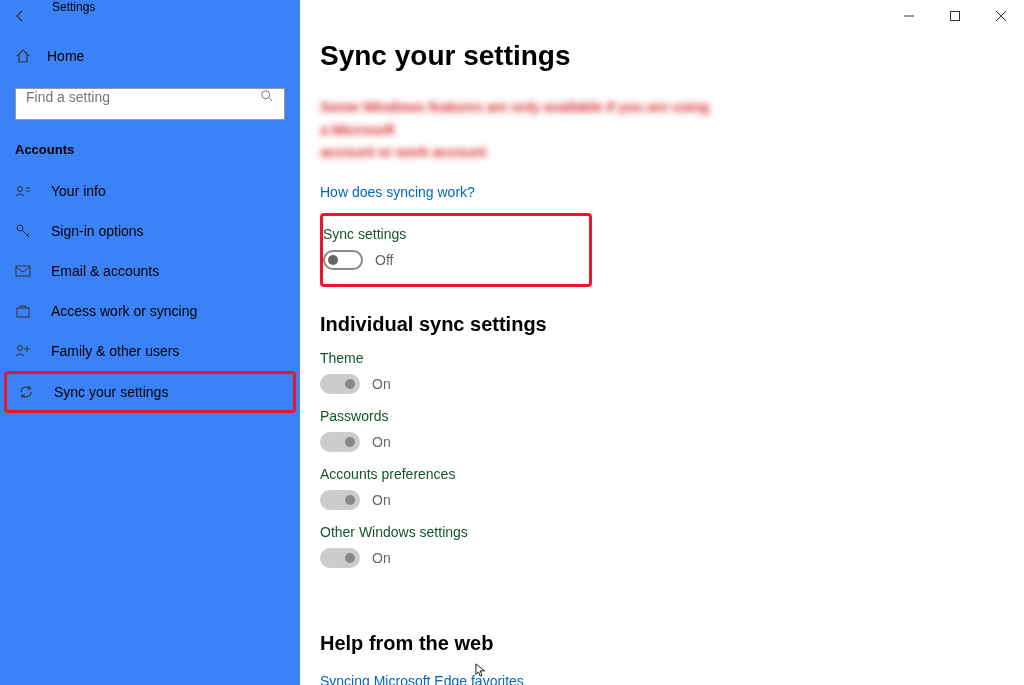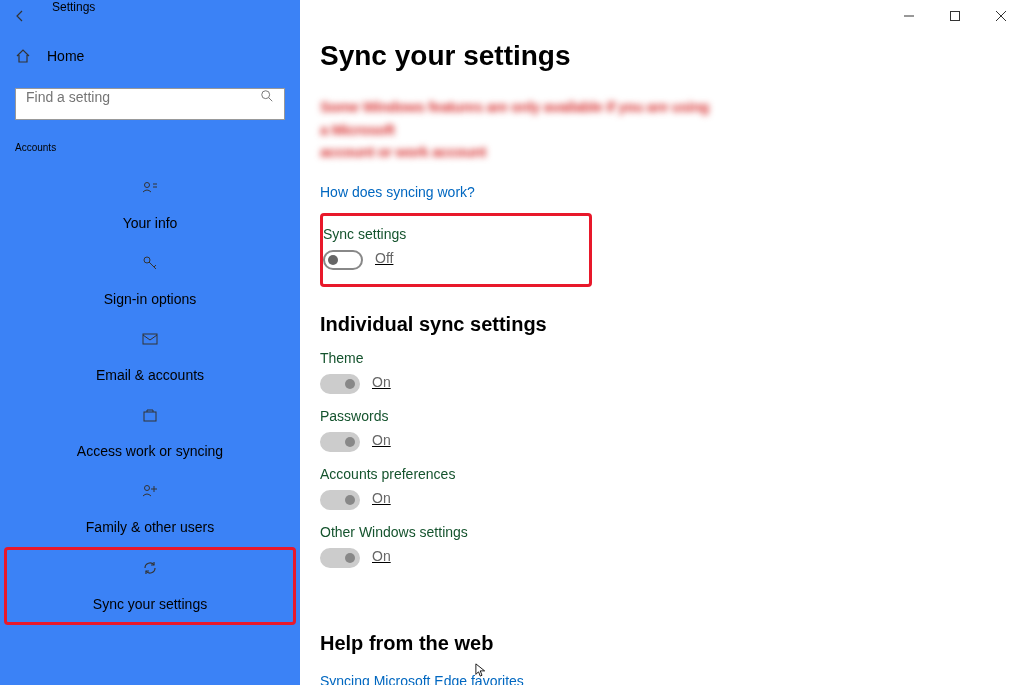--- a/index.html
+++ b/index.html
@@ -15,39 +15,39 @@
     .win-btn { width: 46px; height: 32px; display: flex; align-items: center; justify-content: center; cursor: pointer; }
     
     .sidebar-content { padding-top: 38px; }
     .home-link { display: flex; align-items: center; gap: 16px; padding: 10px 15px; cursor: pointer; font-size: 14px; }
     .home-link svg { width: 16px; height: 16px; }
     
     .search-box { margin: 14px 15px 0 15px; border: 1px solid #999; background: #fff; height: 32px; display: flex; align-items: flex-start; padding: 0 10px; }
     .search-box input { flex: 1; border: none; outline: none; font-size: 14px; background: transparent; }
     .search-box svg { width: 14px; height: 14px; stroke: #555; }
     
-    .category-header { padding: 22px 15px 14px 15px; font-size: 10px; font-weight: 400; }
-    
-    .nav-item { display: flex; align-items: center; gap: 20px; padding: 12px 15px; font-size: 14px; cursor: pointer; flex-direction: column; }
+    .category-header { padding: 22px 15px 14px 15px; font-size: 13px; font-weight: 700; }
+    
+    .nav-item { display: flex; align-items: center; gap: 20px; padding: 12px 15px; font-size: 14px; cursor: pointer; }
     .nav-item svg { width: 16px; height: 16px; flex-shrink: 0; }
     
     .red-box-nav { border: 3px solid #e8182a; border-radius: 4px; margin: 0 4px; padding: 10px 11px; }
     
     .page-title { font-size: 28px; font-weight: 600; margin-bottom: 24px; }
     
     .blurred-text { color: #d93838; filter: blur(3px); font-size: 15px; font-weight: 600; line-height: 1.5; max-width: 400px; letter-spacing: -0.5px; }
     
     .link { color: #0067c0; font-size: 14px; cursor: pointer; margin-top: 20px; display: inline-block; }
     
     .red-box-toggle { border: 3px solid #e8182a; border-radius: 4px; padding: 10px 14px 14px 0; margin-top: 12px; width: 272px; }
     
     .toggle-group { margin-top: 14px; }
     .toggle-group:first-child { margin-top: 0; }
     .toggle-label { font-size: 14px; color: #14532d; }
-    .toggle-row { display: flex; align-items: flex-start; gap: 12px; margin-top: 8px; text-decoration: underline; }
+    .toggle-row { display: flex; align-items: center; gap: 12px; margin-top: 8px; }
     
     .toggle { width: 40px; height: 20px; border: 2px solid #888; border-radius: 10px; position: relative; background: #fff; }
     .toggle.disabled-on { border-color: #ccc; background: #ccc; }
     .toggle-knob { width: 10px; height: 10px; border-radius: 50%; background: #666; position: absolute; top: 3px; left: 3px; }
     .toggle.disabled-on .toggle-knob { background: #888; left: auto; right: 3px; }
     
     .toggle-state { font-size: 14px; color: #666; }
     
     .section-header { font-size: 20px; font-weight: 600; margin-top: 26px; margin-bottom: 4px; }
     

